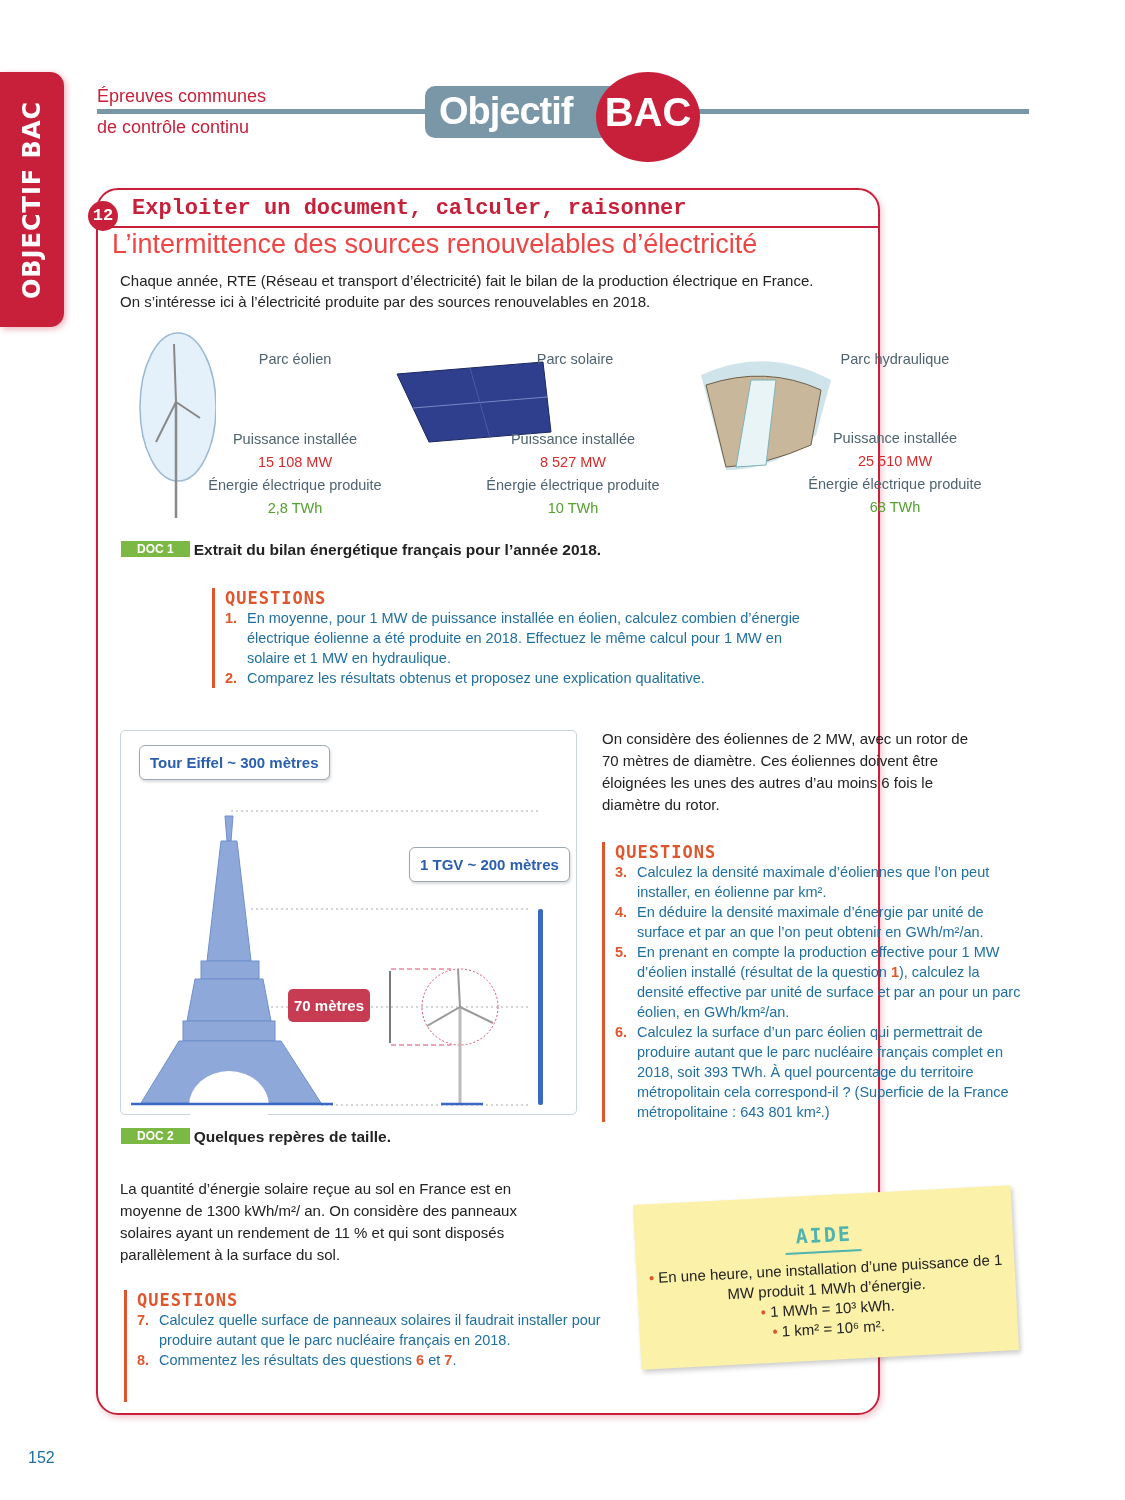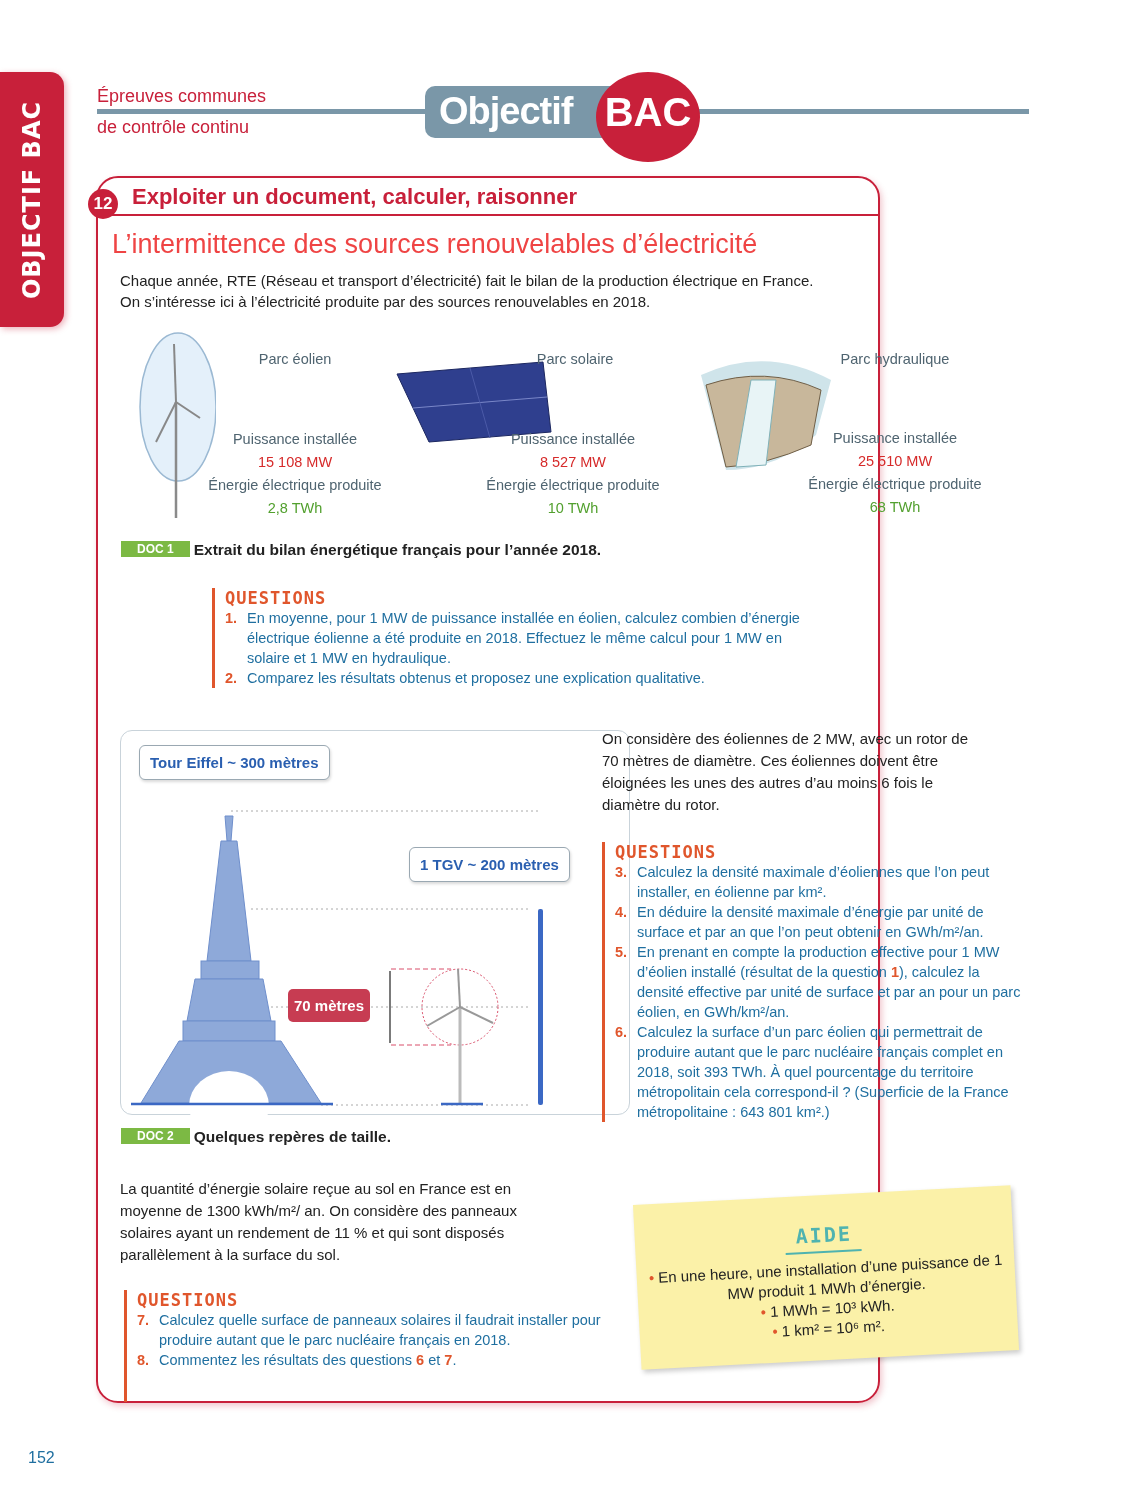--- a/index.html
+++ b/index.html
@@ -7,38 +7,38 @@
   .side-tab { position: absolute; left: 0; top: 72px; width: 64px; height: 255px; background: #c8203a; border-radius: 0 14px 14px 0; box-shadow: 2px 2px 6px rgba(200,32,58,0.35); }
   .side-tab span { position: absolute; left: 50%; top: 50%; transform: translate(-50%,-50%) rotate(-90deg); color: #fff; font-weight: bold; font-size: 24px; white-space: nowrap; letter-spacing: 1px; font-family: "DejaVu Sans", sans-serif; }
   .side-tab span b { font-weight: 900; }
   .hdr-line { position: absolute; left: 97px; top: 109px; width: 932px; height: 5px; background: #7a97a8; }
   .hdr-sub1 { position: absolute; left: 97px; top: 86px; color: #c8203a; font-size: 18px; background: #fff; padding-right: 6px; }
   .hdr-sub2 { position: absolute; left: 97px; top: 117px; color: #c8203a; font-size: 18px; }
   .obj-pill { position: absolute; left: 425px; top: 86px; width: 200px; height: 52px; background: #7a97a8; border-radius: 10px; }
   .obj-pill span { position: absolute; left: 14px; top: 4px; color: #fff; font-weight: bold; font-size: 38px; font-family: "Liberation Sans", sans-serif; letter-spacing: -1px; }
   .bac-circle { position: absolute; left: 596px; top: 72px; width: 104px; height: 90px; border-radius: 50%; background: #c8203a; }
   .bac-circle span { position: absolute; left: 0; right: 0; top: 18px; text-align: center; color: #fff; font-weight: bold; font-size: 40px; }
-  .card { position: absolute; left: 96px; top: 176px; width: 784px; height: 1227px; border: 2px solid #c8203a; border-radius: 22px; box-shadow: 2px 3px 6px rgba(200,32,58,0.25); }
+  .card { position: absolute; left: 96px; top: 188px; width: 784px; height: 1227px; border: 2px solid #c8203a; border-radius: 22px; box-shadow: 2px 3px 6px rgba(200,32,58,0.25); font-family: Liberation Mono, monospace; }
   .card-head { position: absolute; left: 0; top: 0; right: 0; height: 38px; border-bottom: 2px solid #c8203a; }
   .ex-num { position: absolute; left: -10px; top: 11px; width: 30px; height: 30px; border-radius: 50%; background: #c8203a; color: #fff; font-weight: bold; font-size: 17px; text-align: center; line-height: 30px; }
   .ex-title { position: absolute; left: 34px; top: 6px; color: #c8203a; font-weight: bold; font-size: 22px; }
   .sect-title { position: absolute; left: 112px; top: 229px; color: #ef4444; font-size: 27px; }
   .intro { position: absolute; left: 120px; top: 270px; color: #222; font-size: 15px; line-height: 21px; }
   .park { position: absolute; text-align: center; font-size: 14.5px; line-height: 23px; color: #4f6470; }
   .park .pname { font-weight: normal; color: #4f6470; }
   .park .red { color: #d62a2a; }
   .park .green { color: #52a02e; }
   .doc-caption { position: absolute; color: #222; font-weight: bold; font-size: 15.5px; }
   .doc-badge { display: inline-block; background: #7cb944; color: #fff; font-weight: bold; font-size: 12px; padding: 1px 16px; margin-right: 4px; vertical-align: 2px; }
   .qblock { position: absolute; border-left: 3px solid #e0562c; padding-left: 10px; }
   .qhead { color: #e0562c; font-size: 17px; font-weight: bold; letter-spacing: 1px; font-family: "DejaVu Sans Mono", monospace; }
   .q { position: relative; padding-left: 22px; color: #1f6fa0; font-size: 14.5px; line-height: 20px; }
   .q .n { position: absolute; left: 0; top: 0; color: #e0562c; font-weight: bold; }
   .q .r { color: #e0562c; font-weight: bold; }
-  .fig { position: absolute; left: 120px; top: 730px; width: 510px; height: 385px; border: 1.5px solid #c9d3da; border-radius: 12px; }
+  .fig { position: absolute; left: 120px; top: 730px; width: 457px; height: 385px; border: 1.5px solid #c9d3da; border-radius: 5px; }
   .bubble { position: absolute; border: 1.5px solid #9aa8b2; border-radius: 6px; background: #fff; color: #2a5fb0; font-weight: bold; font-size: 15px; padding: 8px 10px; box-shadow: 1px 2px 3px rgba(0,0,0,0.15); }
   .bubble-red { position: absolute; background: #c73c52; color: #fff; font-weight: bold; font-size: 15px; padding: 8px 6px; border-radius: 5px; }
   .para { position: absolute; color: #222; font-size: 15px; line-height: 22px; }
   .aide { position: absolute; left: 637px; top: 1195px; width: 378px; height: 165px; background: #fbf1a8; transform: rotate(-3deg); box-shadow: 2px 3px 5px rgba(0,0,0,0.2); }
   .aide-title { position: absolute; left: 0; right: 0; top: 28px; text-align: center; color: #4fb3b0; font-weight: bold; font-size: 20px; letter-spacing: 2px; font-family: "DejaVu Sans Mono", monospace; }
   .aide-body { position: absolute; left: 10px; right: 10px; top: 64px; text-align: center; color: #222; font-size: 15px; line-height: 20px; }
   .dot { color: #e0562c; }
   .page-num { position: absolute; left: 28px; top: 1449px; color: #1f6fa0; font-size: 16px; }
 </style>
 </head>

